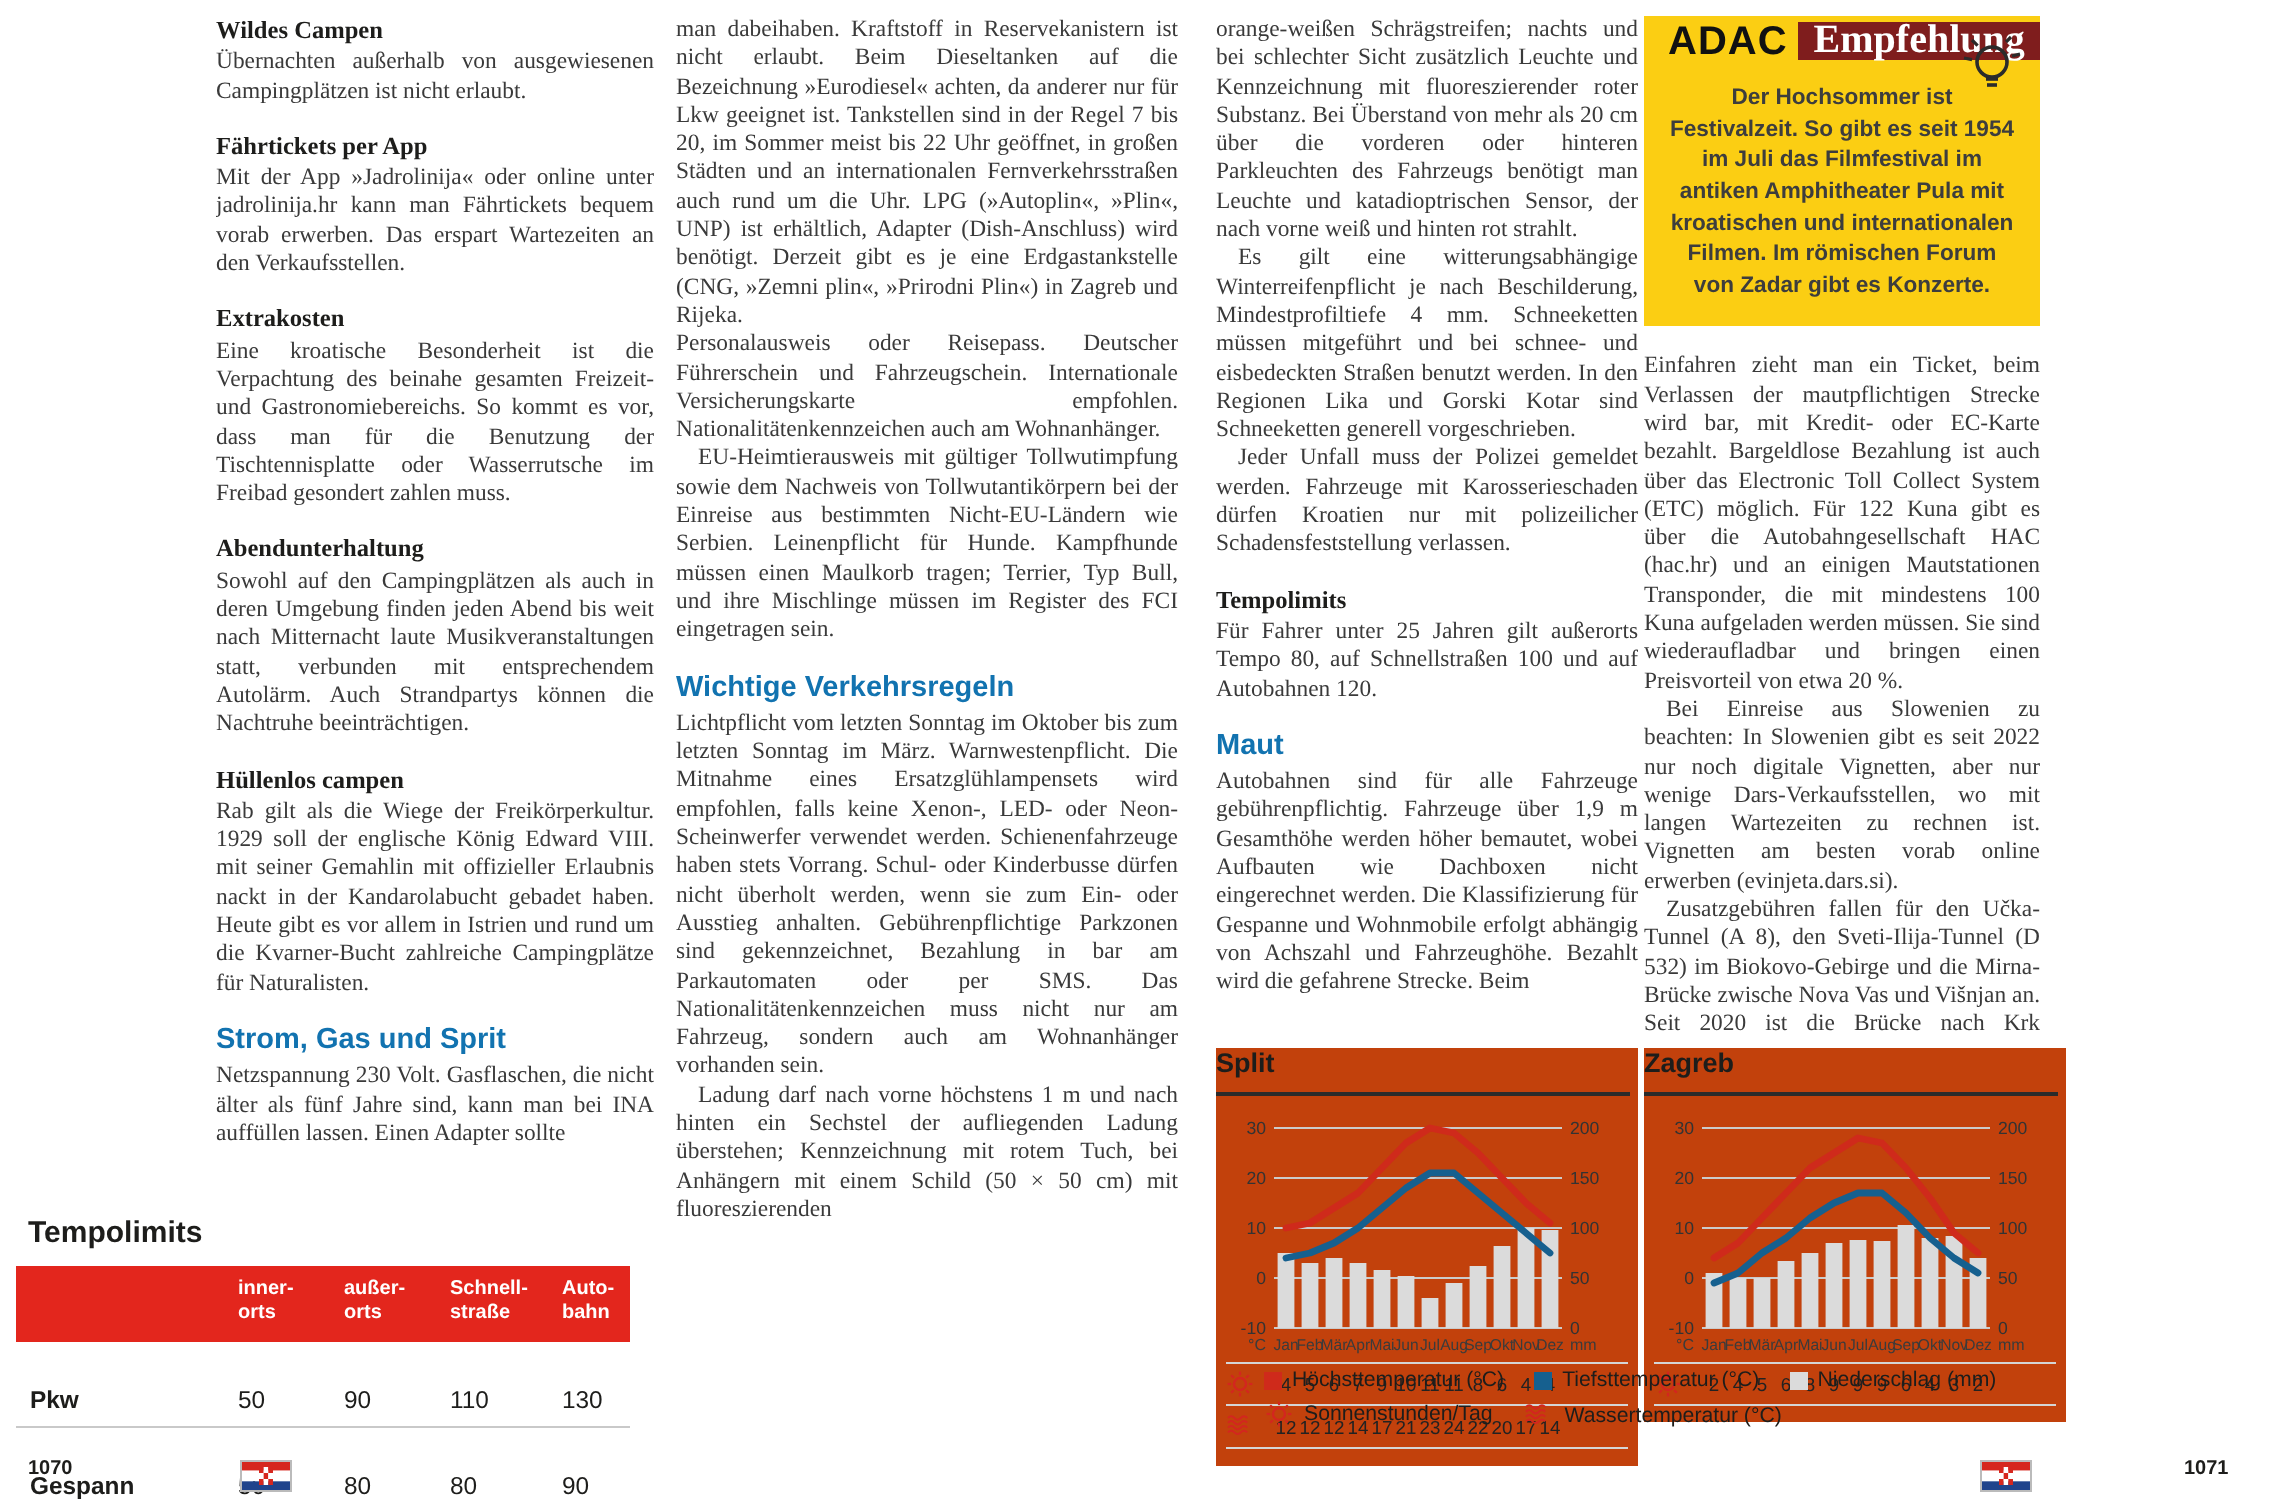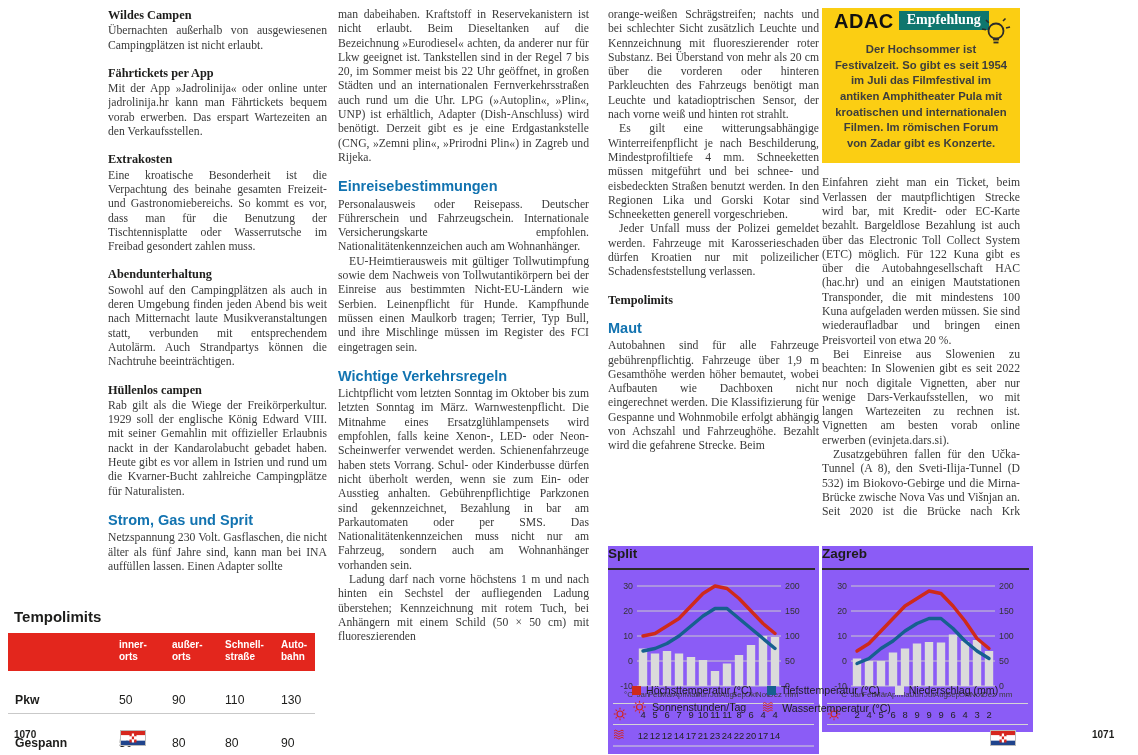--- a/index.html
+++ b/index.html
@@ -16,36 +16,36 @@
   .block-bh{font-family:"Liberation Sans",sans-serif;font-weight:bold;color:#1273b0;
             font-size:14.5px;margin:14px 0 4px;text-align:left;}
   .block-p{margin:0;}
   .indent{text-indent:11px;}
 
   
   .adac-box{background:#fbce13;padding:3px 12px 12px;margin-bottom:13px;position:relative;
             font-family:"Liberation Sans",sans-serif;text-align:center;}
   .adac-head{display:flex;align-items:center;}
   .adac-brand{font-weight:900;font-size:20px;letter-spacing:.5px;color:#111;font-family:"Liberation Sans",sans-serif;}
-  .adac-badge{background:#0f766e;color:#fff;font-family:"Liberation Serif",serif;font-weight:bold;
-              font-size:14px;padding:2px 8px 3px;margin-left:5px;}
+  .adac-badge{background:#7f1d1d;color:#fff;font-family:"Liberation Serif",serif;font-weight:bold;
+              font-size:20px;padding:2px 8px 3px;margin-left:5px;}
   .adac-text{font-size:11.3px;line-height:1.38;color:#3d3d3d;margin-top:12px;font-weight:bold;}
   .bulb{position:absolute;top:8px;right:8px;}
 
   
   #speed-table{position:absolute;left:8px;top:608px;width:307px;}
   .tl-title{font-weight:bold;font-size:15px;margin:0 0 8px 6px;color:#1d1d1b;}
   .tl-grid{display:grid;grid-template-columns:104px 53px 53px 56px 41px;width:307px;}
   .tl-hcell{background:#e3261d;color:#fff;font-weight:bold;font-size:10px;line-height:1.15;
             padding:6px 0 6px 7px;white-space:pre-line;min-height:26px;}
   .tl-cell{font-size:12.2px;padding:22px 0 6px 7px;border-bottom:1px solid #c9c9c9;color:#1d1d1b;}
   .tl-label{font-weight:bold;}
 
   
-  .chart{position:absolute;top:546px;background:#8b5cf6;}
+  .chart{position:absolute;top:524px;background:#c2410c;}
   #chart-split{left:608px;width:211px;}
   #chart-zagreb{left:822px;width:211px;}
   .chart-title{font-weight:bold;font-size:13.5px;color:#1d1d1b;border-bottom:2px solid #2b2b2b;
                padding-bottom:7px;width:207px;}
   .chart-mount{margin-top:6px;}
 
   
   #legend{position:absolute;left:608px;top:684px;width:430px;font-size:10.6px;color:#1d1d1b;}
   .legend-row{display:flex;align-items:flex-end;margin-bottom:4px;padding-left:24px;}
   .legend-item{display:flex;align-items:center;margin-right:15px;}
@@ -72,32 +72,32 @@
       <div class="block-p">Eine kroatische Besonderheit ist die Verpachtung des beinahe gesamten Freizeit- und Gastronomiebereichs. So kommt es vor, dass man für die Benutzung der Tischtennisplatte oder Wasserrutsche im Freibad gesondert zahlen muss.</div>
       <div class="block-h">Abendunterhaltung</div>
       <div class="block-p">Sowohl auf den Campingplätzen als auch in deren Umgebung finden jeden Abend bis weit nach Mitternacht laute Musikveranstaltungen statt, verbunden mit entsprechendem Autolärm. Auch Strandpartys können die Nachtruhe beeinträchtigen.</div>
       <div class="block-h">Hüllenlos campen</div>
       <div class="block-p">Rab gilt als die Wiege der Freikörperkultur. 1929 soll der englische König Edward VIII. mit seiner Gemahlin mit offizieller Erlaubnis nackt in der Kandarolabucht gebadet haben. Heute gibt es vor allem in Istrien und rund um die Kvarner-Bucht zahlreiche Campingplätze für Naturalisten.</div>
       <div class="block-bh">Strom, Gas und Sprit</div>
       <div class="block-p">Netzspannung 230 Volt. Gasflaschen, die nicht älter als fünf Jahre sind, kann man bei INA auffüllen lassen. Einen Adapter sollte</div>
     </div>
   <div class="textcol" id="col2">
       <div class="block-p">man dabeihaben. Kraftstoff in Reservekanistern ist nicht erlaubt. Beim Dieseltanken auf die Bezeichnung »Eurodiesel« achten, da anderer nur für Lkw geeignet ist. Tankstellen sind in der Regel 7 bis 20, im Sommer meist bis 22 Uhr geöffnet, in großen Städten und an internationalen Fernverkehrsstraßen auch rund um die Uhr. LPG (»Autoplin«, »Plin«, UNP) ist erhältlich, Adapter (Dish-Anschluss) wird benötigt. Derzeit gibt es je eine Erdgastankstelle (CNG, »Zemni plin«, »Prirodni Plin«) in Zagreb und Rijeka.</div>
-      <div class="block-bh">Einreisebestimmungen</div>
       <div class="block-p">Personalausweis oder Reisepass. Deutscher Führerschein und Fahrzeugschein. Internationale Versicherungskarte empfohlen. Nationalitätenkennzeichen auch am Wohnanhänger.</div>
       <div class="block-p indent">EU-Heimtierausweis mit gültiger Tollwutimpfung sowie dem Nachweis von Tollwutantikörpern bei der Einreise aus bestimmten Nicht-EU-Ländern wie Serbien. Leinenpflicht für Hunde. Kampfhunde müssen einen Maulkorb tragen; Terrier, Typ Bull, und ihre Mischlinge müssen im Register des FCI eingetragen sein.</div>
       <div class="block-bh">Wichtige Verkehrsregeln</div>
       <div class="block-p">Lichtpflicht vom letzten Sonntag im Oktober bis zum letzten Sonntag im März. Warnwestenpflicht. Die Mitnahme eines Ersatzglühlampensets wird empfohlen, falls keine Xenon-, LED- oder Neon-Scheinwerfer verwendet werden. Schienenfahrzeuge haben stets Vorrang. Schul- oder Kinderbusse dürfen nicht überholt werden, wenn sie zum Ein- oder Ausstieg anhalten. Gebührenpflichtige Parkzonen sind gekennzeichnet, Bezahlung in bar am Parkautomaten oder per SMS. Das Nationalitätenkennzeichen muss nicht nur am Fahrzeug, sondern auch am Wohnanhänger vorhanden sein.</div>
       <div class="block-p indent">Ladung darf nach vorne höchstens 1 m und nach hinten ein Sechstel der aufliegenden Ladung überstehen; Kennzeichnung mit rotem Tuch, bei Anhängern mit einem Schild (50 × 50 cm) mit fluoreszierenden</div>
     </div>
   <div class="textcol" id="col3">
       <div class="block-p">orange-weißen Schrägstreifen; nachts und bei schlechter Sicht zusätzlich Leuchte und Kennzeichnung mit fluoreszierender roter Substanz. Bei Überstand von mehr als 20 cm über die vorderen oder hinteren Parkleuchten des Fahrzeugs benötigt man Leuchte und katadioptrischen Sensor, der nach vorne weiß und hinten rot strahlt.</div>
       <div class="block-p indent">Es gilt eine witterungsabhängige Winterreifenpflicht je nach Beschilderung, Mindestprofiltiefe 4 mm. Schneeketten müssen mitgeführt und bei schnee- und eisbedeckten Straßen benutzt werden. In den Regionen Lika und Gorski Kotar sind Schneeketten generell vorgeschrieben.</div>
       <div class="block-p indent">Jeder Unfall muss der Polizei gemeldet werden. Fahrzeuge mit Karosserieschaden dürfen Kroatien nur mit polizeilicher Schadensfeststellung verlassen.</div>
       <div class="block-h">Tempolimits</div>
+      <div class="block-p">Für Fahrer unter 25 Jahren gilt außerorts Tempo 80, auf Schnellstraßen 100 und auf Autobahnen 120.</div>
       <div class="block-bh">Maut</div>
       <div class="block-p">Autobahnen sind für alle Fahrzeuge gebührenpflichtig. Fahrzeuge über 1,9 m Gesamthöhe werden höher bemautet, wobei Aufbauten wie Dachboxen nicht eingerechnet werden. Die Klassifizierung für Gespanne und Wohnmobile erfolgt abhängig von Achszahl und Fahrzeughöhe. Bezahlt wird die gefahrene Strecke. Beim</div>
     </div>
 
   <div class="textcol" id="col4">
     <div class="adac-box">
       <div class="adac-head">
         <span class="adac-brand">ADAC</span>
         <span class="adac-badge">Empfehlung</span>
       </div>

